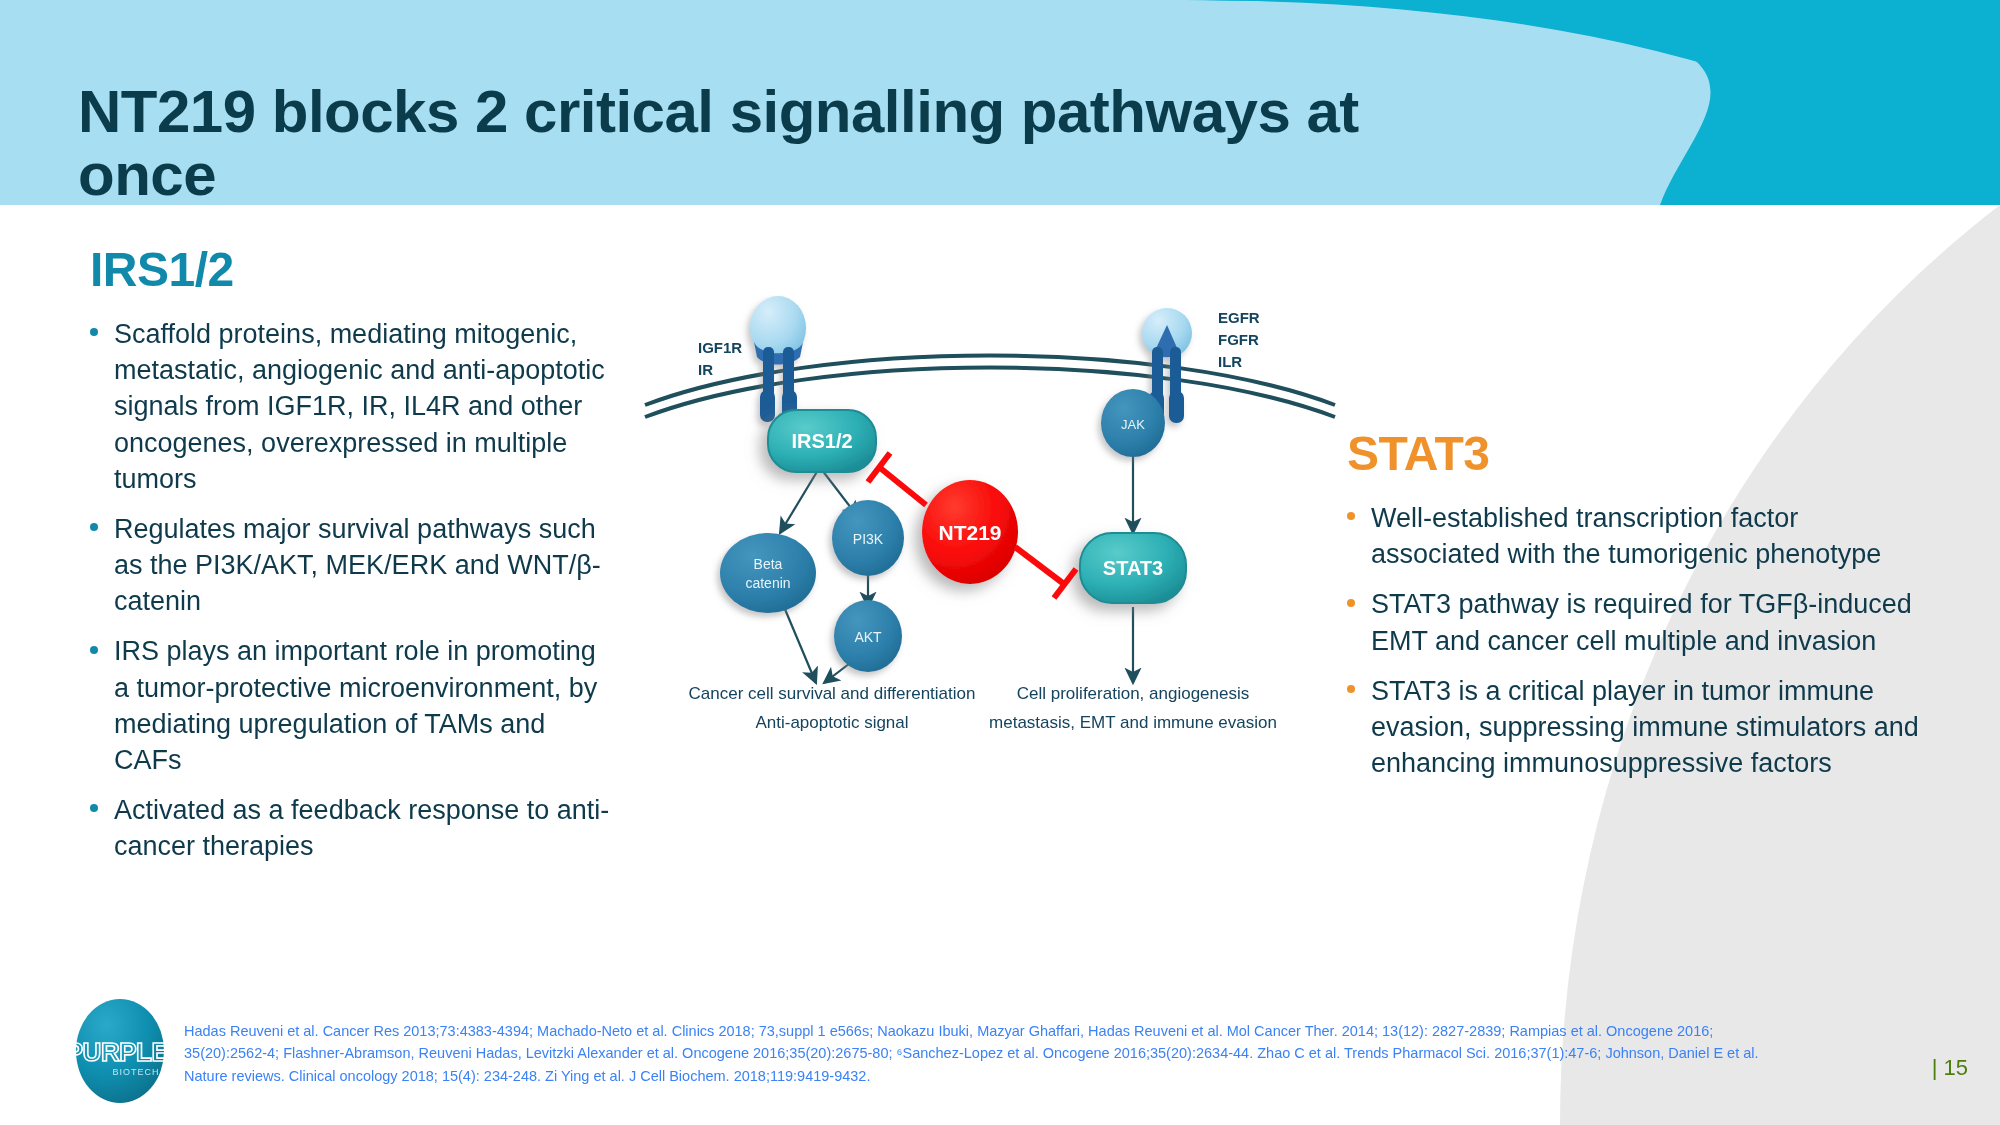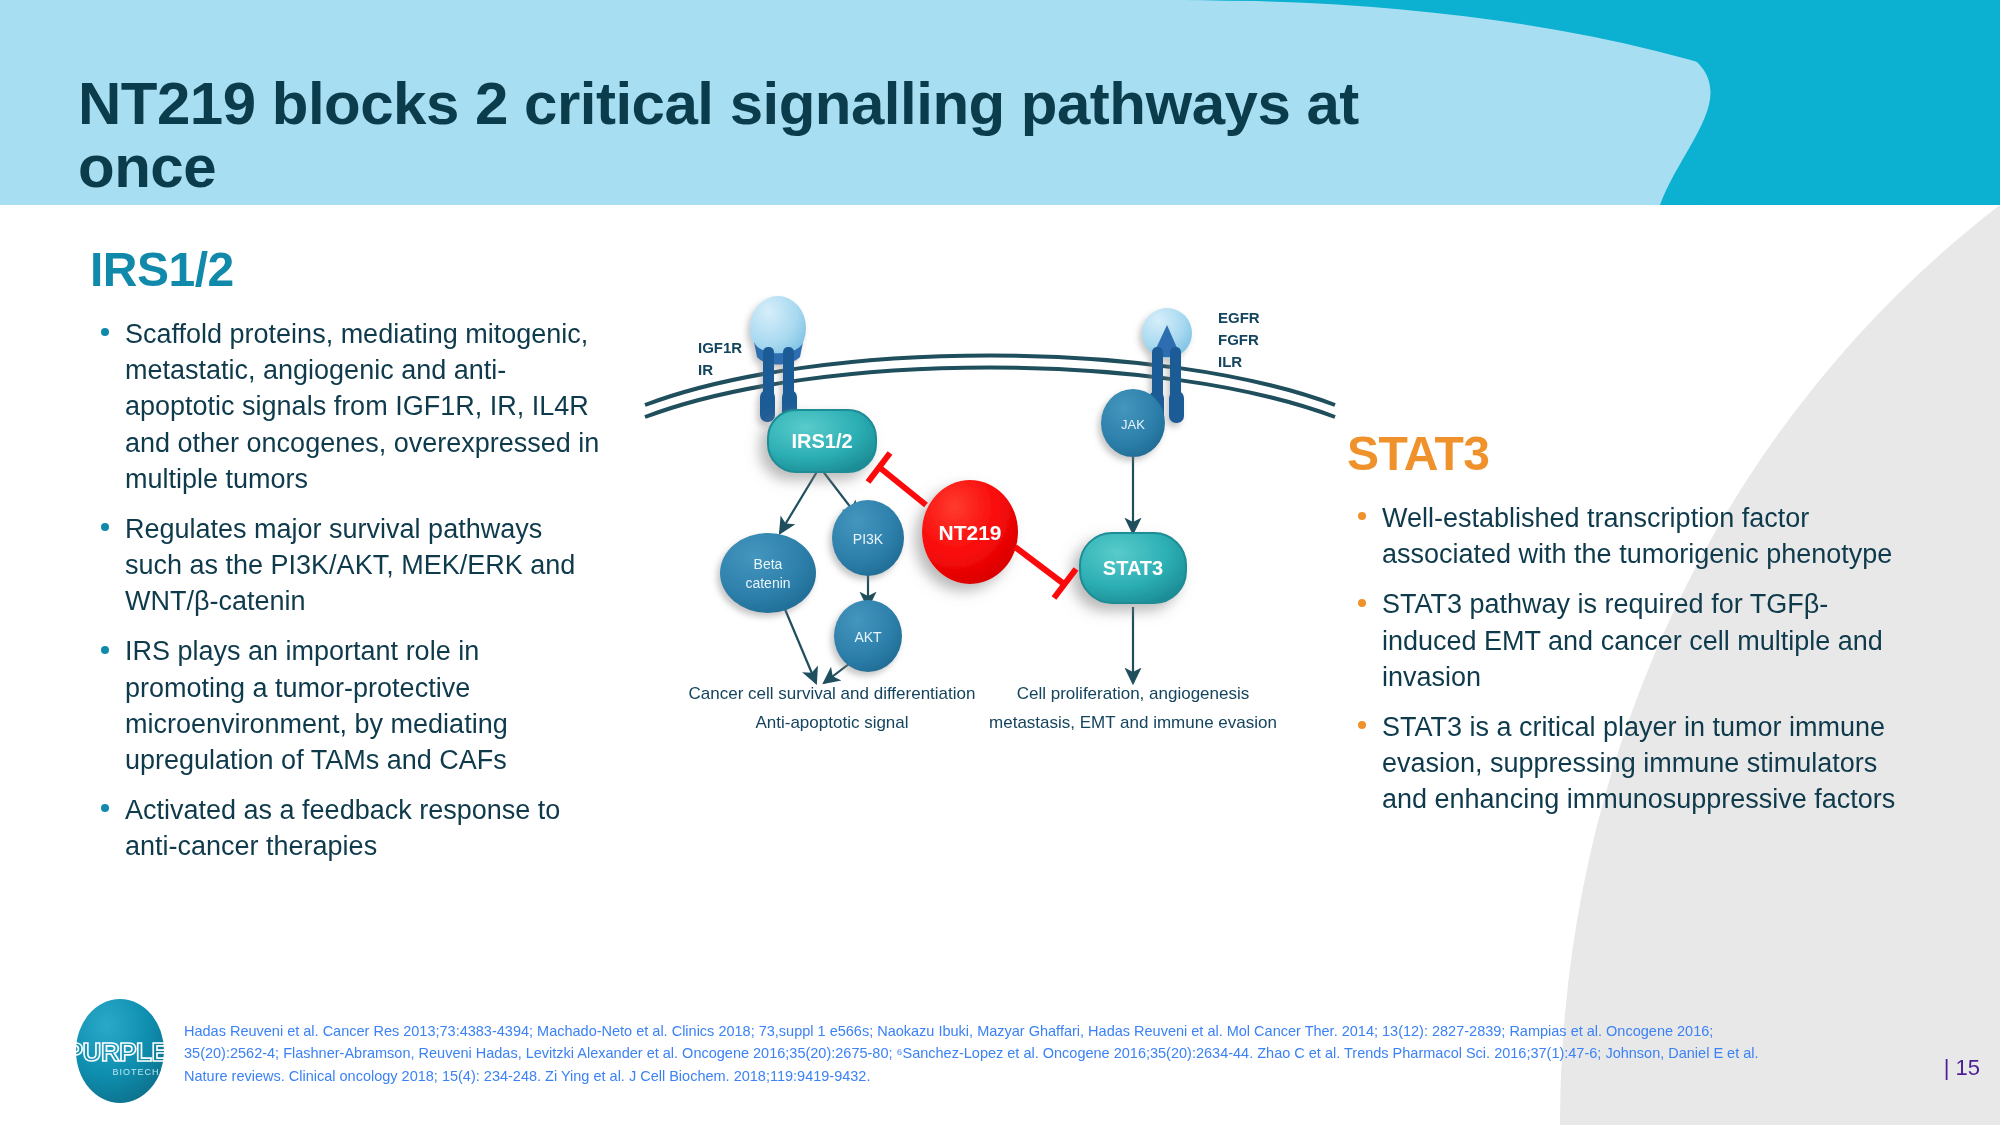--- a/index.html
+++ b/index.html
@@ -23,21 +23,21 @@
     position: absolute;
     inset: 0;
     width: 2000px;
     height: 1125px;
   }
 
   
   #slide-title {
     position: absolute;
     left: 78px;
-    top: 72px;
+    top: 80px;
     width: 1400px;
     font-size: 60px;
     font-weight: bold;
     letter-spacing: -0.5px;
     color: #0B3C4C;
     line-height: 1.05;
   }
 
   
   .col {
@@ -51,21 +51,21 @@
     font-weight: bold;
     letter-spacing: -0.5px;
     line-height: 1.0;
     margin: 0 0 22px 12px;
   }
   .heading-irs   { color: #1089AA; }
   .heading-stat  { color: #F0922B; }
 
   ul.bullets {
     list-style: none;
-    margin: 17px;
+    margin: 6px;
     padding: 0;
   }
   ul.bullets li {
     position: relative;
     padding-left: 30px;
     margin-bottom: 14px;
     font-size: 27px;
     line-height: 1.34;
     color: #0E3A4C;
   }
@@ -102,24 +102,24 @@
     position: absolute;
     left: 184px;
     top: 1020px;
     width: 1600px;
     font-size: 14.5px;
     line-height: 1.55;
     color: #3b82f6;
   }
   #page-num {
     position: absolute;
-    right: 20px;
+    right: 32px;
     top: 1055px;
     font-size: 22px;
-    color: #4c1d95;
+    color: #4d7c0f;
   }
 </style>
 </head>
 <body>
 
 <div id="slide">
 
   <svg id="bg-layer" viewBox="0 0 2000 1125" preserveAspectRatio="none">
 
     <path d="M2000,205 L2000,1125 L1560,1125 C1560,760 1720,420 2000,205 Z" fill="#E8E8E8"></path>

